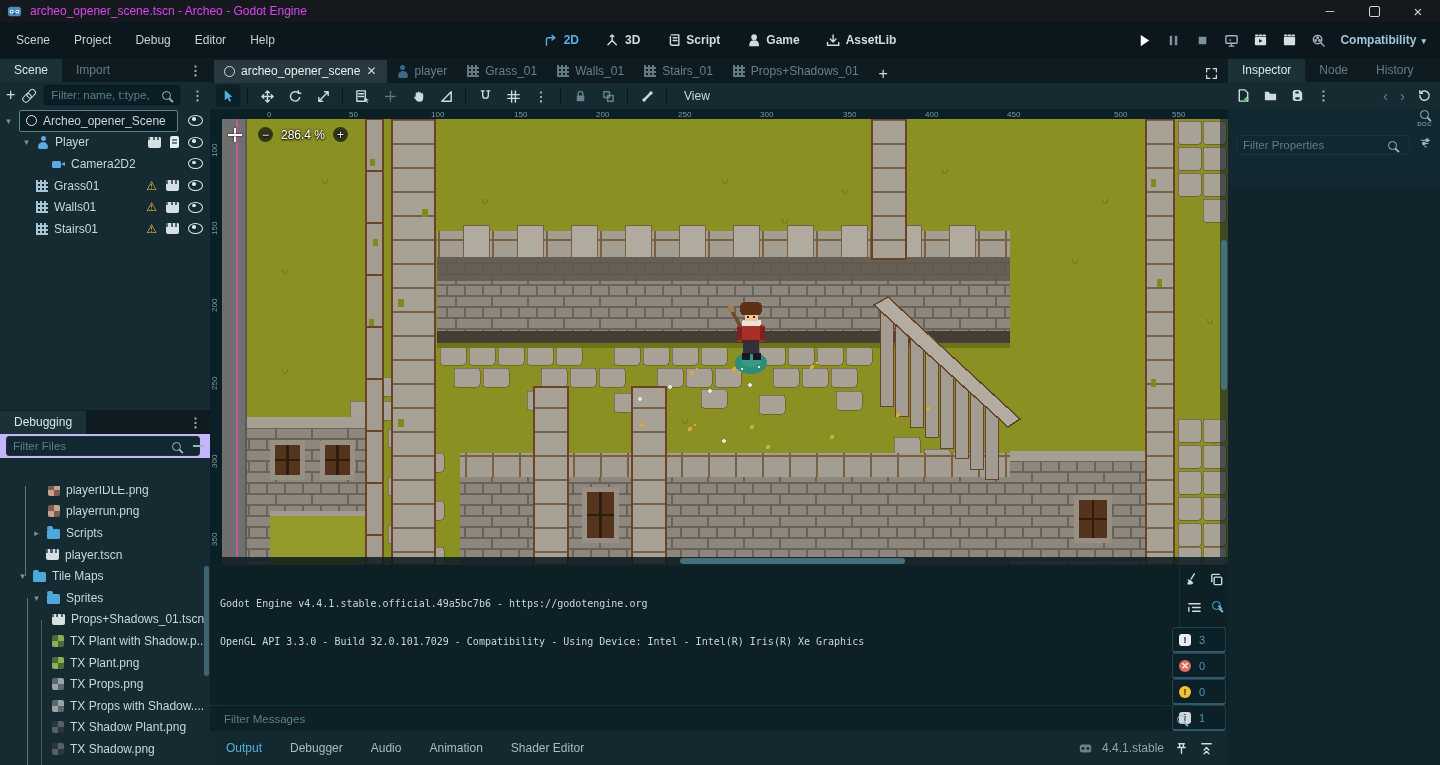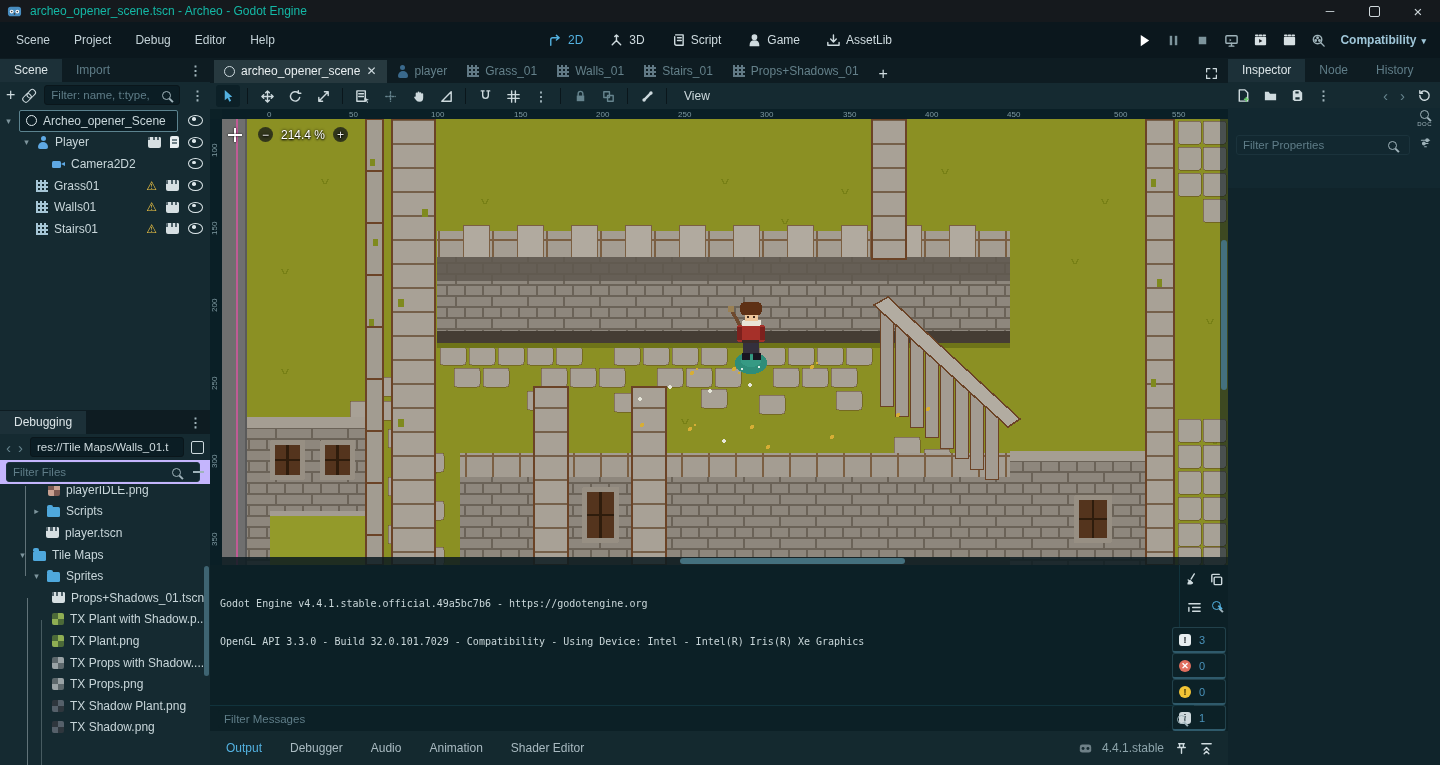--- a/index.html
+++ b/index.html
@@ -2,26 +2,26 @@
 <html><head>
 <meta charset="utf-8">
 <style>
   html,body{margin:0;padding:0;background:#000;}
   #app{position:relative;width:1440px;height:765px;background:#0d191f;font-family:"Liberation Sans",sans-serif;font-size:12px;color:#cfdbdf;overflow:hidden;}
   .ab{position:absolute;}
   .row{display:flex;align-items:center;}
   input{font-family:"Liberation Sans",sans-serif;}
   
   .titlebar{left:0;top:0;width:1440px;height:22px;background:#15191d;display:flex;align-items:center;}
-  .titletxt{margin-left:8px;font-size:12px;color:#14b8a6;}
+  .titletxt{margin-left:8px;font-size:12px;color:#d946ef;}
   .wctl{position:absolute;top:0;height:22px;width:44px;display:flex;align-items:center;justify-content:center;color:#cfd8dc;}
   .menubar{left:0;top:22px;width:1440px;height:36px;background:#0b171d;display:flex;align-items:center;}
   .menu-item{padding:0 12px;color:#c4d2d7;}
   .workspaces{position:absolute;left:50%;transform:translateX(-50%);display:flex;gap:26px;align-items:center;}
-  .ws{display:flex;gap:5px;align-items:center;color:#cfdbdf;font-weight:normal;}
+  .ws{display:flex;gap:5px;align-items:center;color:#cfdbdf;font-weight:bold;}
   .ws.active{color:#53b1e0;}
   .runbar{position:absolute;right:14px;display:flex;gap:14px;align-items:center;}
   .renderer{color:#9fc6d8;font-weight:bold;display:flex;gap:5px;align-items:center;}
   
   .dock-tabbar{height:24px;background:#0e1c22;display:flex;align-items:flex-end;}
   .dtab{padding:4px 14px 5px;color:#5f7d88;}
   .dtab.active{background:#1c3038;color:#dbe4e7;}
   .panel{background:#152a31;}
   .tfield{background:#0b1d24;border:1px solid #0a161b;border-radius:3px;color:#cfdbdf;height:18px;font-size:11.5px;padding:0 6px;}
   input.tfield::placeholder{color:#5f7d88;}
@@ -259,40 +259,38 @@
           </span>
       </div>
     </div>
   </div>
 
   <div class="ab panel" style="left:0;top:410px;width:210px;height:355px;">
     <div class="dock-tabbar">
       <span class="dtab active">Debugging</span>
       <span style="margin-left:auto;padding:4px 8px" class="i-dots"></span>
     </div>
-    <div class="row" style="height:26px;padding:0 6px;gap:7px;">
-      <span class="i-chl"></span>
-      <span class="i-chr"></span>
-      <div class="tfield row" style="flex:1;font-size:11.5px">res://Tile Maps/Walls_01.t</div>
-      <span class="i-sq"></span>
-    </div>
     <div class="row" style="height:24px;padding:0 6px;gap:0;background:#c4b5fd;">
       <input class="tfield" style="flex: 1 1 0%; background: rgb(18, 40, 48); border-color: rgb(27, 51, 60);" placeholder="Filter Files">
       <span class="i-search" style="margin-left:-28px"></span>
       <span class="i-funnel" style="margin-left:12px;margin-bottom:0"></span>
     </div>
     <div class="ab" style="left:0;top:76px;right:0;bottom:0;overflow:hidden;">
       <div class="ab" style="left:25px;top:0;width:1px;height:90px;background:rgba(190,205,210,.45)"></div>
       <div class="ab" style="left:27px;top:112px;width:1px;height:240px;background:rgba(190,205,210,.45)"></div>
       <div class="ab" style="left:41px;top:134px;width:1px;height:218px;background:rgba(190,205,210,.3)"></div>
       <div style="margin-top:-7px">
         <div class="trow" style="padding-left:48px">
             <span class="f-img f-pink"></span>
             <span>playerIDLE.png</span>
           </div>
+        <div class="trow" style="padding-left:48px">
+            <span class="f-img f-pink"></span>
+            <span>playerrun.png</span>
+          </div>
         <div class="trow" style="padding-left:32px">
             <span class="exp closed"></span>
             <span class="i-folder"></span>
             <span>Scripts</span>
           </div>
         <div class="trow" style="padding-left:46px">
             <span class="i-clap"></span>
             <span>player.tscn</span>
           </div>
         <div class="trow" style="padding-left:18px">
@@ -312,25 +310,25 @@
         <div class="trow" style="padding-left:52px">
             <span class="f-img f-green"></span>
             <span>TX Plant with Shadow.p...</span>
           </div>
         <div class="trow" style="padding-left:52px">
             <span class="f-img f-green"></span>
             <span>TX Plant.png</span>
           </div>
         <div class="trow" style="padding-left:52px">
             <span class="f-img f-grey"></span>
-            <span>TX Props with Shadow....</span>
+            <span>TX Props.png</span>
           </div>
         <div class="trow" style="padding-left:52px">
             <span class="f-img f-grey"></span>
-            <span>TX Props.png</span>
+            <span>TX Props with Shadow....</span>
           </div>
         <div class="trow" style="padding-left:52px">
             <span class="f-img f-dark"></span>
             <span>TX Shadow Plant.png</span>
           </div>
         <div class="trow" style="padding-left:52px">
             <span class="f-img f-dark"></span>
             <span>TX Shadow.png</span>
           </div>
       </div>
@@ -736,21 +734,21 @@
         <rect x="23" y="0" width="2" height="446" fill="#5a5a5a"></rect>
         <rect x="14" y="0" width="1.6" height="446" fill="#c05b95"></rect>
       </svg>
       
       <div class="ab zoomctl" style="left:6px;top:8px;">
         <span style="position:relative;width:14px;height:14px;">
           <span style="position:absolute;left:6px;top:0;width:2px;height:14px;background:#fff;box-shadow:0 0 2px #000"></span>
           <span style="position:absolute;left:0;top:6px;width:14px;height:2px;background:#fff;box-shadow:0 0 2px #000"></span>
         </span>
         <span class="zbtn" style="margin-left:8px">−</span>
-        <span>214.4 %</span>
+        <span>286.4 %</span>
         <span class="zbtn">+</span>
       </div>
       
       <div class="ab" style="left:0;bottom:0;width:1006px;height:8px;background:rgba(10,26,32,.85)">
         <div class="ab" style="left:458px;top:1px;width:225px;height:6px;background:#44707e;border-radius:3px"></div>
       </div>
       <div class="ab" style="right:0;top:0;width:8px;height:438px;background:rgba(10,26,32,.6)">
         <div class="ab" style="left:1px;top:121px;width:6px;height:150px;background:#44707e;border-radius:3px"></div>
       </div>
     </div>

